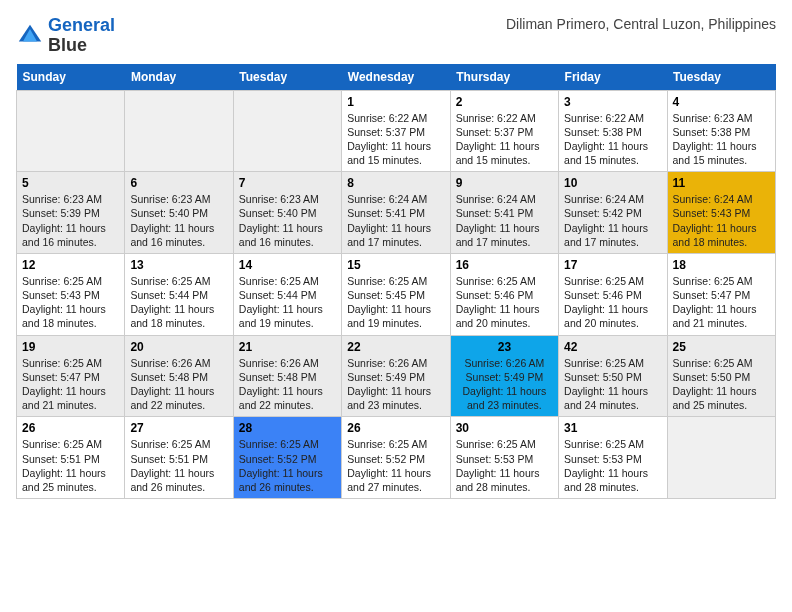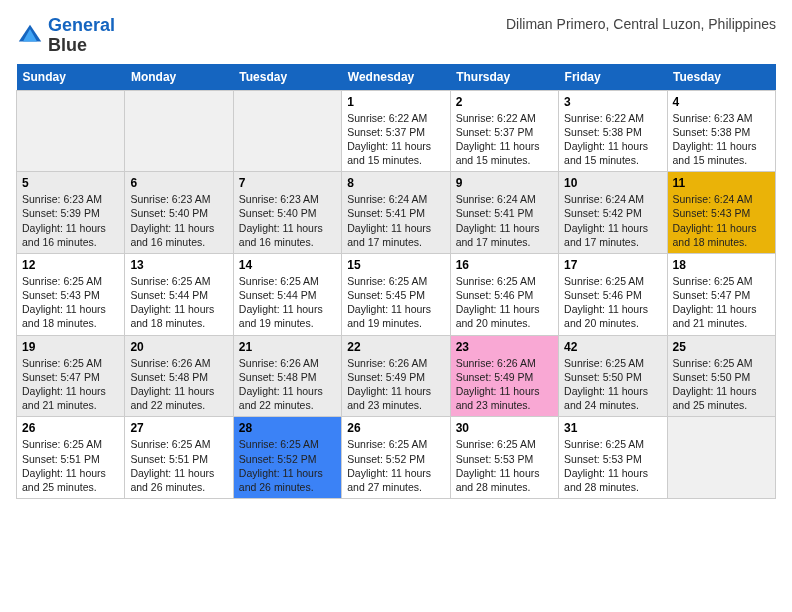--- a/index.html
+++ b/index.html
@@ -274,21 +274,21 @@
 Daylight: 11 hours
 and 22 minutes.</div>
         </td>
         <td style="background: rgb(235, 235, 235);">
           <div class="day-number">22</div>
           <div class="day-info" style="white-space: pre-line;">Sunrise: 6:26 AM
 Sunset: 5:49 PM
 Daylight: 11 hours
 and 23 minutes.</div>
         </td>
-        <td style="background: #f9a8d4;">
+        <td style="background: #0ea5e9; text-align: center;">
           <div class="day-number">23</div>
           <div class="day-info" style="white-space: pre-line;">Sunrise: 6:26 AM
 Sunset: 5:49 PM
 Daylight: 11 hours
 and 23 minutes.</div>
         </td>
         <td style="background: rgb(235, 235, 235);">
           <div class="day-number">42</div>
           <div class="day-info" style="white-space: pre-line;">Sunrise: 6:25 AM
 Sunset: 5:50 PM

